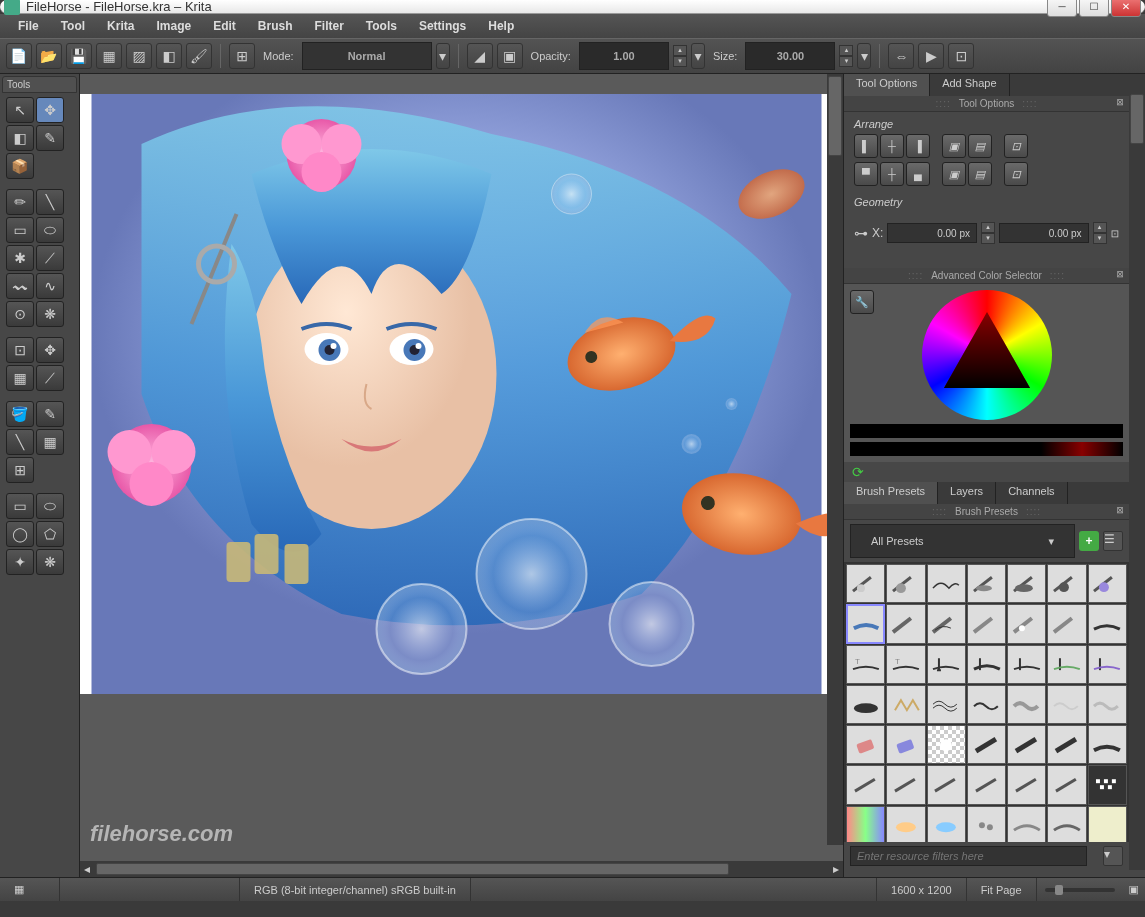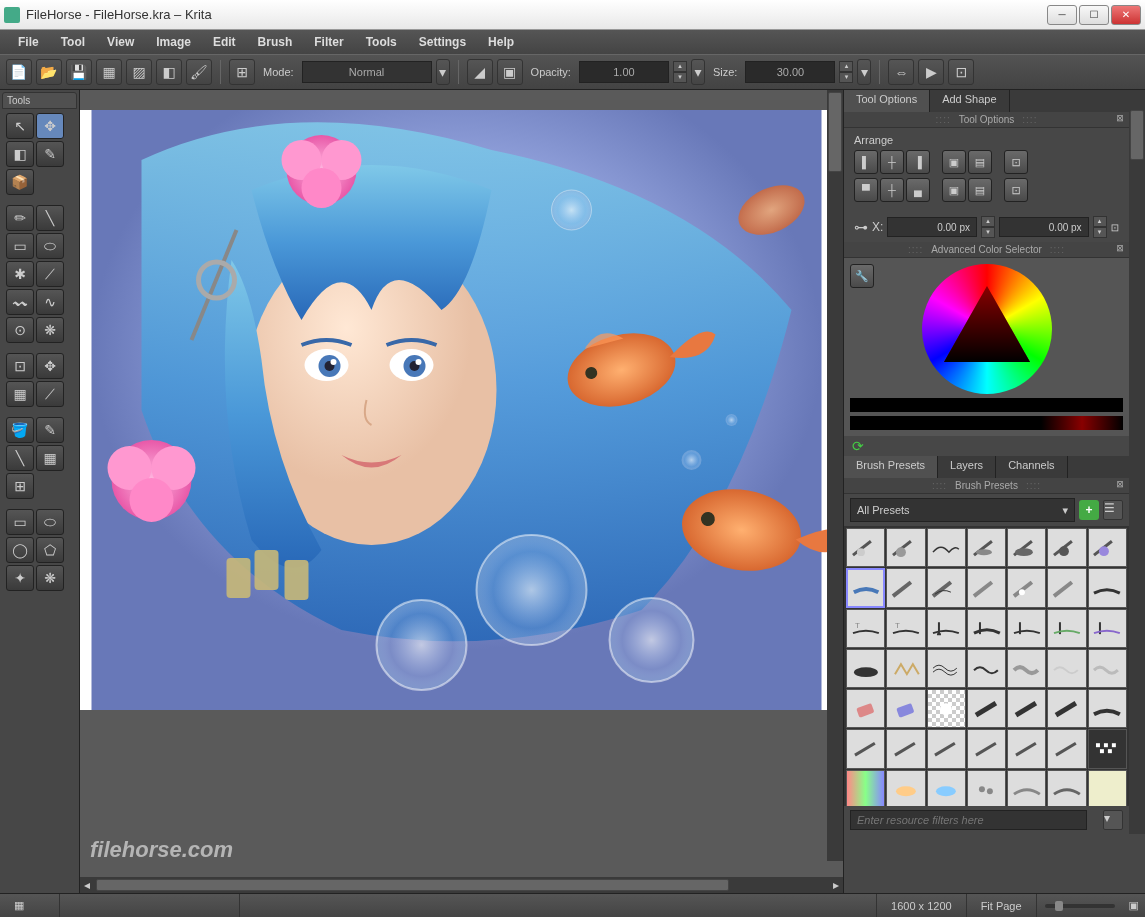--- a/index.html
+++ b/index.html
@@ -1,35 +1,35 @@
 <!DOCTYPE html>
 <html><head>
 <meta charset="utf-8">
 <style>
 * { box-sizing: border-box; margin: 0; padding: 0; font-family: "Segoe UI", Tahoma, sans-serif; }
 body { background: #3a3a3a; color: #ccc; font-size: 12px; overflow: hidden; width: 1145px; height: 917px; }
 
 
-.titlebar { height: 30px; background: linear-gradient(#fff, #e8e8e8); border-bottom: 1px solid #999; display: flex; align-items: center; padding: 0 4px; }
+.titlebar { height: 14px; background: linear-gradient(#fff, #e8e8e8); border-bottom: 1px solid #999; display: flex; align-items: center; padding: 0 4px; border-radius: 9px; }
 .titlebar .icon { width: 16px; height: 16px; background: #4a8; border-radius: 2px; margin-right: 6px; }
 .titlebar .title { flex: 1; color: #333; font-size: 13px; }
 .win-btns { display:flex; gap:2px; }
 .win-btn { width: 30px; height: 20px; border: 1px solid #888; background: linear-gradient(#f8f8f8,#ddd); border-radius: 3px; display:flex; align-items:center; justify-content:center; font-size:10px; color:#333; cursor:pointer; }
 .win-btn.close { background: linear-gradient(#e77,#c33); color:#fff; }
 
 
 .menubar { height: 24px; background: linear-gradient(#555, #444); display:flex; align-items:center; padding: 0 8px; gap:2px; }
 .menu-item { padding: 3px 10px; color:#ddd; cursor:pointer; border-radius:2px;font-weight:bold; }
 
 
 .toolbar { height: 36px; background: linear-gradient(#535353, #434343); display:flex; align-items:center; padding: 0 6px; gap:4px; border-top:1px solid #666; border-bottom:1px solid #222; }
 .tbtn { width:26px; height:26px; background: linear-gradient(#555,#444); border:1px solid #333; border-radius:3px; display:flex; align-items:center; justify-content:center; cursor:pointer; font-size:14px; }
 .tsep { width:1px; height:24px; background:#666; margin:0 4px; }
 .tlbl { color:#ccc; font-size:11px; margin: 0 4px; }
-.tfield { width:100px; height:22px; background:#333; border:1px solid #222; color:#aaa; text-align:center; font-size:11px; display:flex; align-items:center; justify-content:center; }
+.tfield { width:100px; height:28px; background:#333; border:1px solid #222; color:#aaa; text-align:center; font-size:11px; display:flex; align-items:center; justify-content:center;font-weight:bold; }
 .tfield.dark { background:#2a2a2a; }
 .spinbtns { display:flex; flex-direction:column; }
 .spinbtn { width:14px; height:11px; background:#555; border:1px solid #333; font-size:7px; text-align:center; line-height:8px; cursor:pointer; }
 
 
 .main { display:flex; height: calc(917px - 30px - 24px - 36px - 24px); }
 
 
 .tools-docker { width: 80px; background: #474747; border-right:1px solid #222; padding:2px; }
 .tools-title { font-size:10px; color:#ccc; padding:2px 4px; background:#505050; border:1px solid #333; border-radius:3px 3px 0 0; }
@@ -49,40 +49,40 @@
 
 
 .right-panel { width: 302px; background:#474747; display:flex; flex-direction:column; border-left:1px solid #222; }
 .docktabs { display:flex; background:#3a3a3a; height:22px; }
 .docktab { padding:3px 12px; color:#ccc; background:#3a3a3a; border-right:1px solid #222; cursor:pointer; font-size:11px; }
 .docktab.active { background:#505050; }
 .docktitle { font-size:10px; text-align:center; color:#aaa; padding:2px; background:#444; border-bottom:1px solid #333; position:relative; }
 .docktitle::before, .docktitle::after { content:"::::"; color:#666; letter-spacing:1px; margin:0 8px; }
 .dockclose { position:absolute; right:2px; top:1px; width:14px; height:14px; font-size:9px; cursor:pointer; }
 
-.section { padding:6px 10px; }
+.section { padding:6px 10px;font-style:italic; }
 .section-label { color:#ccc; font-size:11px; margin-bottom:4px; }
 .btnrow { display:flex; gap:4px; margin-bottom:4px; }
 .iconbtn { width:24px; height:24px; background: linear-gradient(#6a6a6a,#4a4a4a); border:1px solid #222; border-radius:3px; cursor:pointer; display:flex; align-items:center; justify-content:center; font-size:11px; }
 .btngroup { display:flex; gap:2px; padding-right:8px; }
 
 .geom { display:flex; align-items:center; gap:4px; padding:4px 10px; }
 .geom-field { flex:1; height:20px; background:#333; border:1px solid #222; color:#ccc; text-align:right; padding:0 6px; font-size:10px; display:flex; align-items:center; justify-content:flex-end; }
 
 
 .colorsel { background:#555; padding:6px; position:relative; }
 .colorwheel { width:130px; height:130px; margin: 0 auto; position:relative; }
 .wheel { width:100%; height:100%; border-radius:50%; background: conic-gradient(red, yellow, lime, cyan, blue, magenta, red); }
 .colorstrip { height:14px; background:#000; margin-top:4px; }
 .colorstrip.grad { background: linear-gradient(to right, #000, #000 70%, #800 85%, #000); }
 .refresh { color:#4c4; cursor:pointer; padding:2px; font-size:14px; }
 
 
 .presets-row { display:flex; align-items:center; padding:4px 6px; gap:4px; }
-.presets-dd { flex:1; height:24px; background:#333; border:1px solid #222; color:#ccc; padding:0 6px; font-size:11px; display:flex; align-items:center; }
+.presets-dd { flex:1; height:34px; background:#333; border:1px solid #222; color:#ccc; padding:0 20px; font-size:11px; display:flex; align-items:center; }
 .plusbtn { width:20px; height:20px; background:#4a4; border-radius:3px; display:flex; align-items:center; justify-content:center; color:#fff; cursor:pointer; font-weight:bold; }
 .viewbtn { width:20px; height:20px; background:#555; border:1px solid #333; border-radius:2px; cursor:pointer; }
 
 .preset-grid { display:grid; grid-template-columns: repeat(7, 1fr); gap:1px; padding:2px; background:#333; max-height:280px; overflow-y:auto; }
 .preset { aspect-ratio:1; background:#ddd; border:1px solid #555; cursor:pointer; display:flex; align-items:center; justify-content:center; overflow:hidden; }
 .preset.sel { border:2px solid #88f; }
 .brush-stroke { width:80%; height:60%; }
 
 .filter-row { padding:4px 6px; display:flex; align-items:flex-end; gap:16px; }
 .filter-input { flex:1; height:20px; background:#333; border:1px solid #222; color:#888; padding:0 6px; font-size:11px; font-style:italic; }
@@ -105,21 +105,21 @@
   <div class="win-btns">
     <div class="win-btn">─</div>
     <div class="win-btn">☐</div>
     <div class="win-btn close">✕</div>
   </div>
 </div>
 
 <div class="menubar">
   <div class="menu-item">File</div>
   <div class="menu-item">Tool</div>
-  <div class="menu-item">View</div>
+  <div class="menu-item">Krita</div>
   <div class="menu-item">Image</div>
   <div class="menu-item">Edit</div>
   <div class="menu-item">Brush</div>
   <div class="menu-item">Filter</div>
   <div class="menu-item">Tools</div>
   <div class="menu-item">Settings</div>
   <div class="menu-item">Help</div>
 </div>
 
 <div class="toolbar">
@@ -348,37 +348,40 @@
             </div>
             <div class="btngroup">
               <div class="iconbtn">▣</div>
               <div class="iconbtn">▤</div>
             </div>
             <div class="btngroup">
               <div class="iconbtn">⊡</div>
             </div>
           </div>
         </div>
+        <div class="section" style="padding-top:0">
+          <div class="section-label">Geometry</div>
+        </div>
         <div class="geom">
           <span style="font-size:14px">⊶</span>
           <span>X:</span>
           <div class="geom-field">0.00 px</div>
           <div class="spinbtns">
               <div class="spinbtn">▴</div>
               <div class="spinbtn">▾</div>
             </div>
           <div class="geom-field">0.00 px</div>
           <div class="spinbtns">
               <div class="spinbtn">▴</div>
               <div class="spinbtn">▾</div>
             </div>
           <span style="font-size:10px">⊡</span>
         </div>
 
-        <div class="docktitle" style="margin-top:0"><span>Advanced Color Selector</span><span class="dockclose">⊠</span></div>
+        <div class="docktitle" style="margin-top:20px"><span>Advanced Color Selector</span><span class="dockclose">⊠</span></div>
         <div class="colorsel">
           <div style="position:absolute; left:6px; top:6px;" class="iconbtn">🔧</div>
           <div class="colorwheel">
             <div class="wheel"></div>
             <svg style="position:absolute;top:22px;left:22px" width="86" height="76">
               <polygon points="43,0 86,76 0,76" fill="#800"></polygon>
               <polygon points="43,0 86,76 0,76" fill="url(#t)"></polygon>
               <defs>
                   <linearGradient id="t" x1="0" y1="1" x2="0" y2="0">
                     <stop offset="0" stop-color="#000"></stop>
@@ -681,20 +684,21 @@
       <div class="rscroll">
         <div class="scrollthumb" style="height:50px;width:14px;margin:20px 1px"></div>
       </div>
     </div>
   </div>
 </div>
 
 <div class="statusbar">
   <div class="status-cell" style="width:60px">▦</div>
   <div class="status-cell" style="width:180px"></div>
+  <div class="status-cell">RGB (8-bit integer/channel)  sRGB built-in</div>
   <div class="status-cell status-spacer"></div>
   <div class="status-cell">1600 x 1200</div>
   <div class="status-cell">Fit Page</div>
   <div class="zoom-slider">
       <div class="zoom-thumb"></div>
     </div>
   <div class="status-cell" style="border:none;padding:0 6px">▣</div>
 </div>
 
 </body></html>

